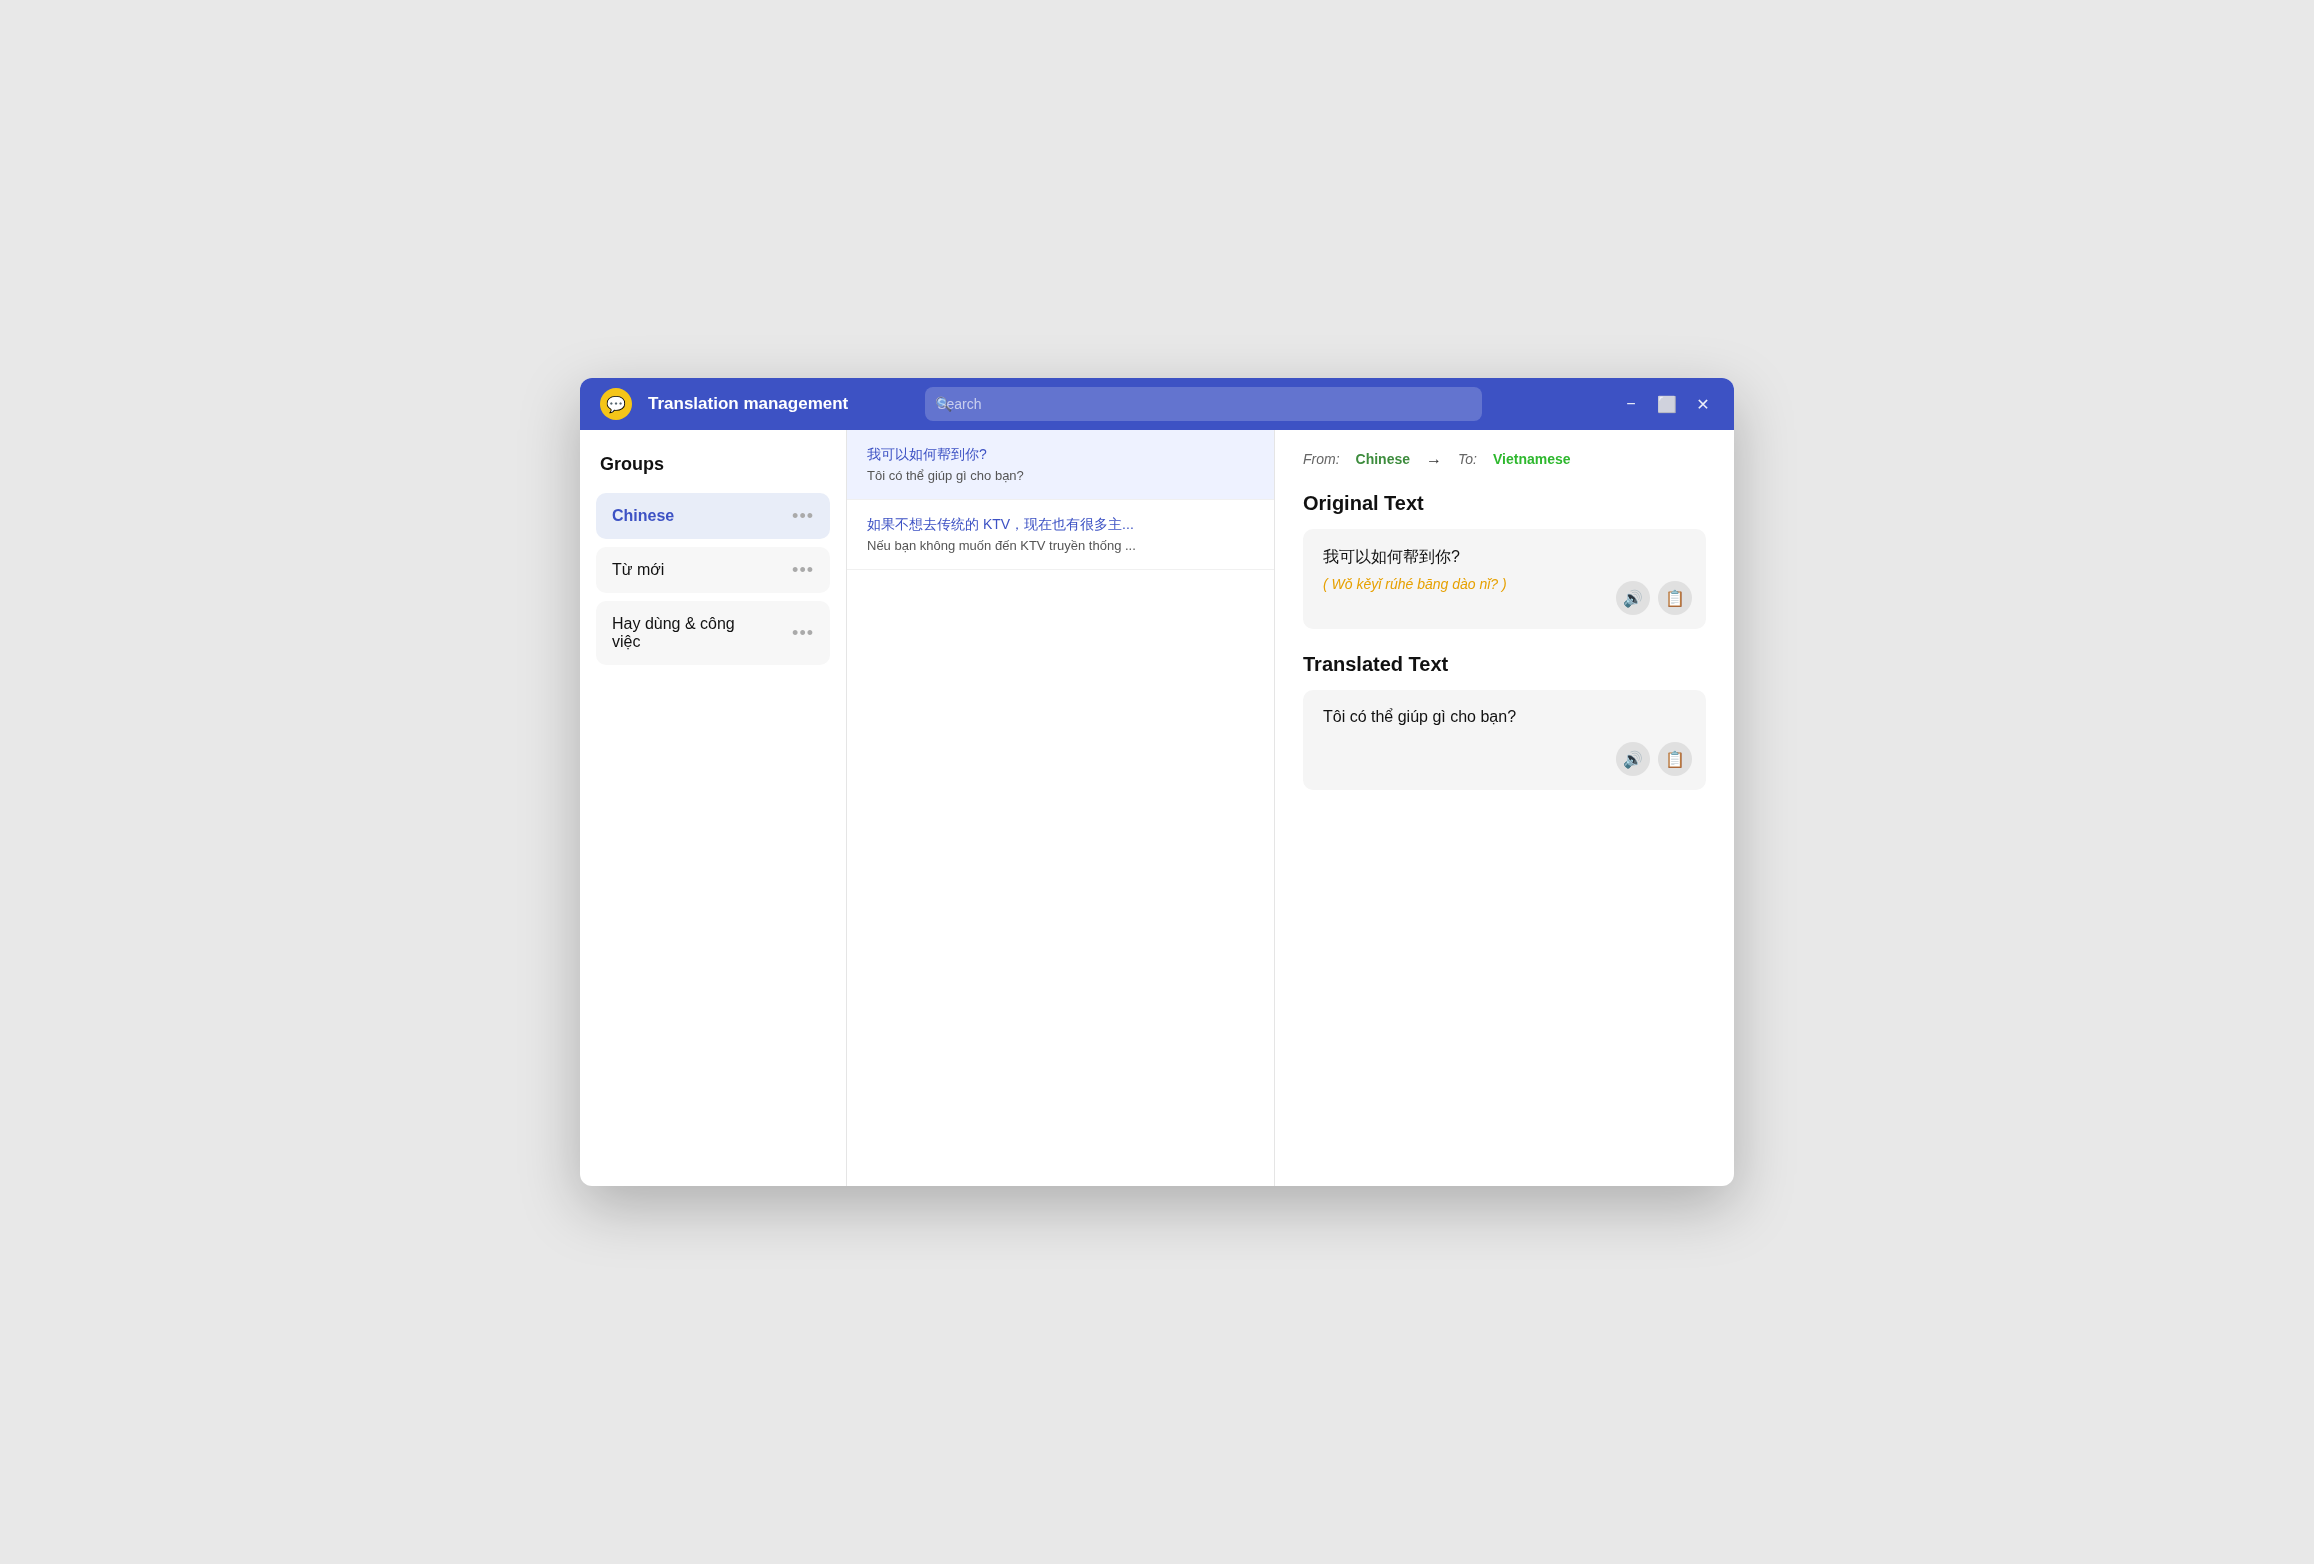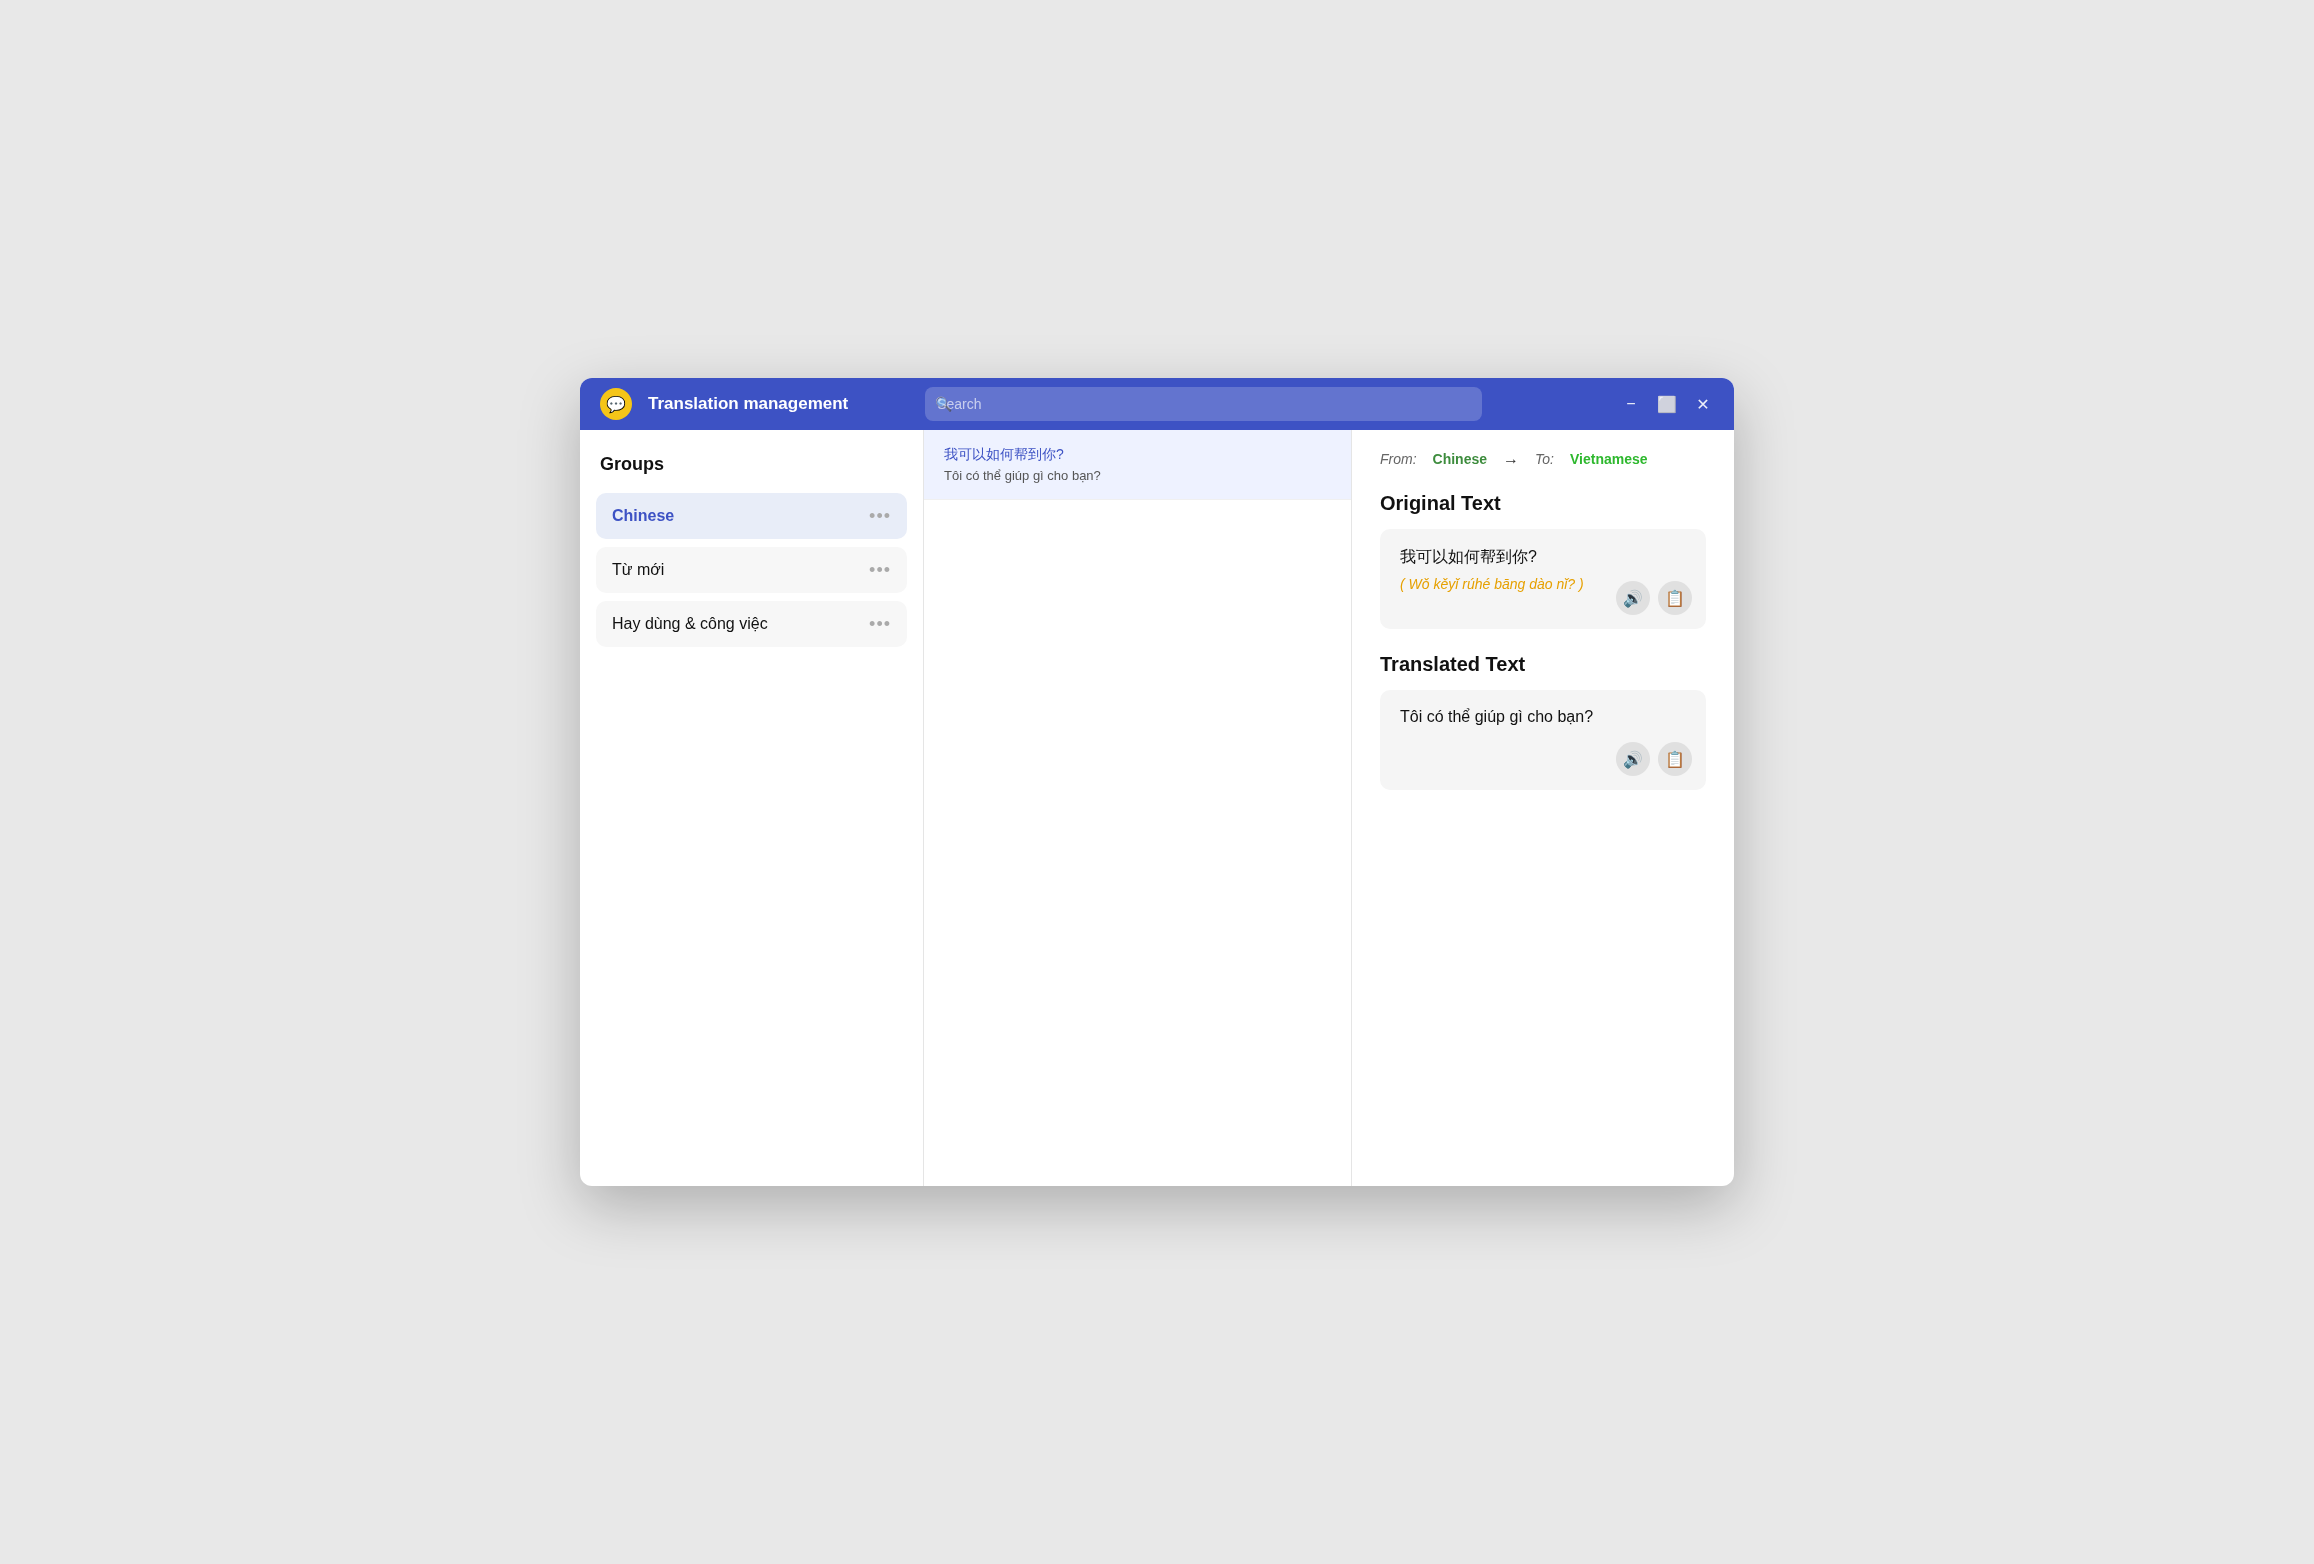--- a/index.html
+++ b/index.html
@@ -102,21 +102,21 @@
     }
 
     
     .main {
       display: flex;
       height: 756px;
     }
 
     
     .sidebar {
-      width: 344px;
+      width: 267px;
       border-right: 1px solid #e5e5e5;
       padding: 24px 16px;
       flex-shrink: 0;
     }
 
     .sidebar-title {
       font-size: 18px;
       font-weight: 700;
       color: #111;
       margin-bottom: 18px;
@@ -343,20 +343,24 @@
     <div class="translations-panel">
 
       <div class="translation-list">
 
         <div class="translation-item active">
           <div class="translation-original">我可以如何帮到你?</div>
           <div class="translation-preview">Tôi có thể giúp gì cho bạn?</div>
         </div>
 
 
+        <div class="translation-item">
+          <div class="translation-original">如果不想去传统的 KTV，现在也有很多主...</div>
+          <div class="translation-preview">Nếu bạn không muốn đến KTV truyền thống ...</div>
+        </div>
 
       </div>
     </div>
 
     <div class="detail-panel">
 
       <div class="detail-lang-bar">
         <span class="lang-label">From:</span>
         <span class="lang-value-from">Chinese</span>
         <span class="lang-arrow">→</span>

